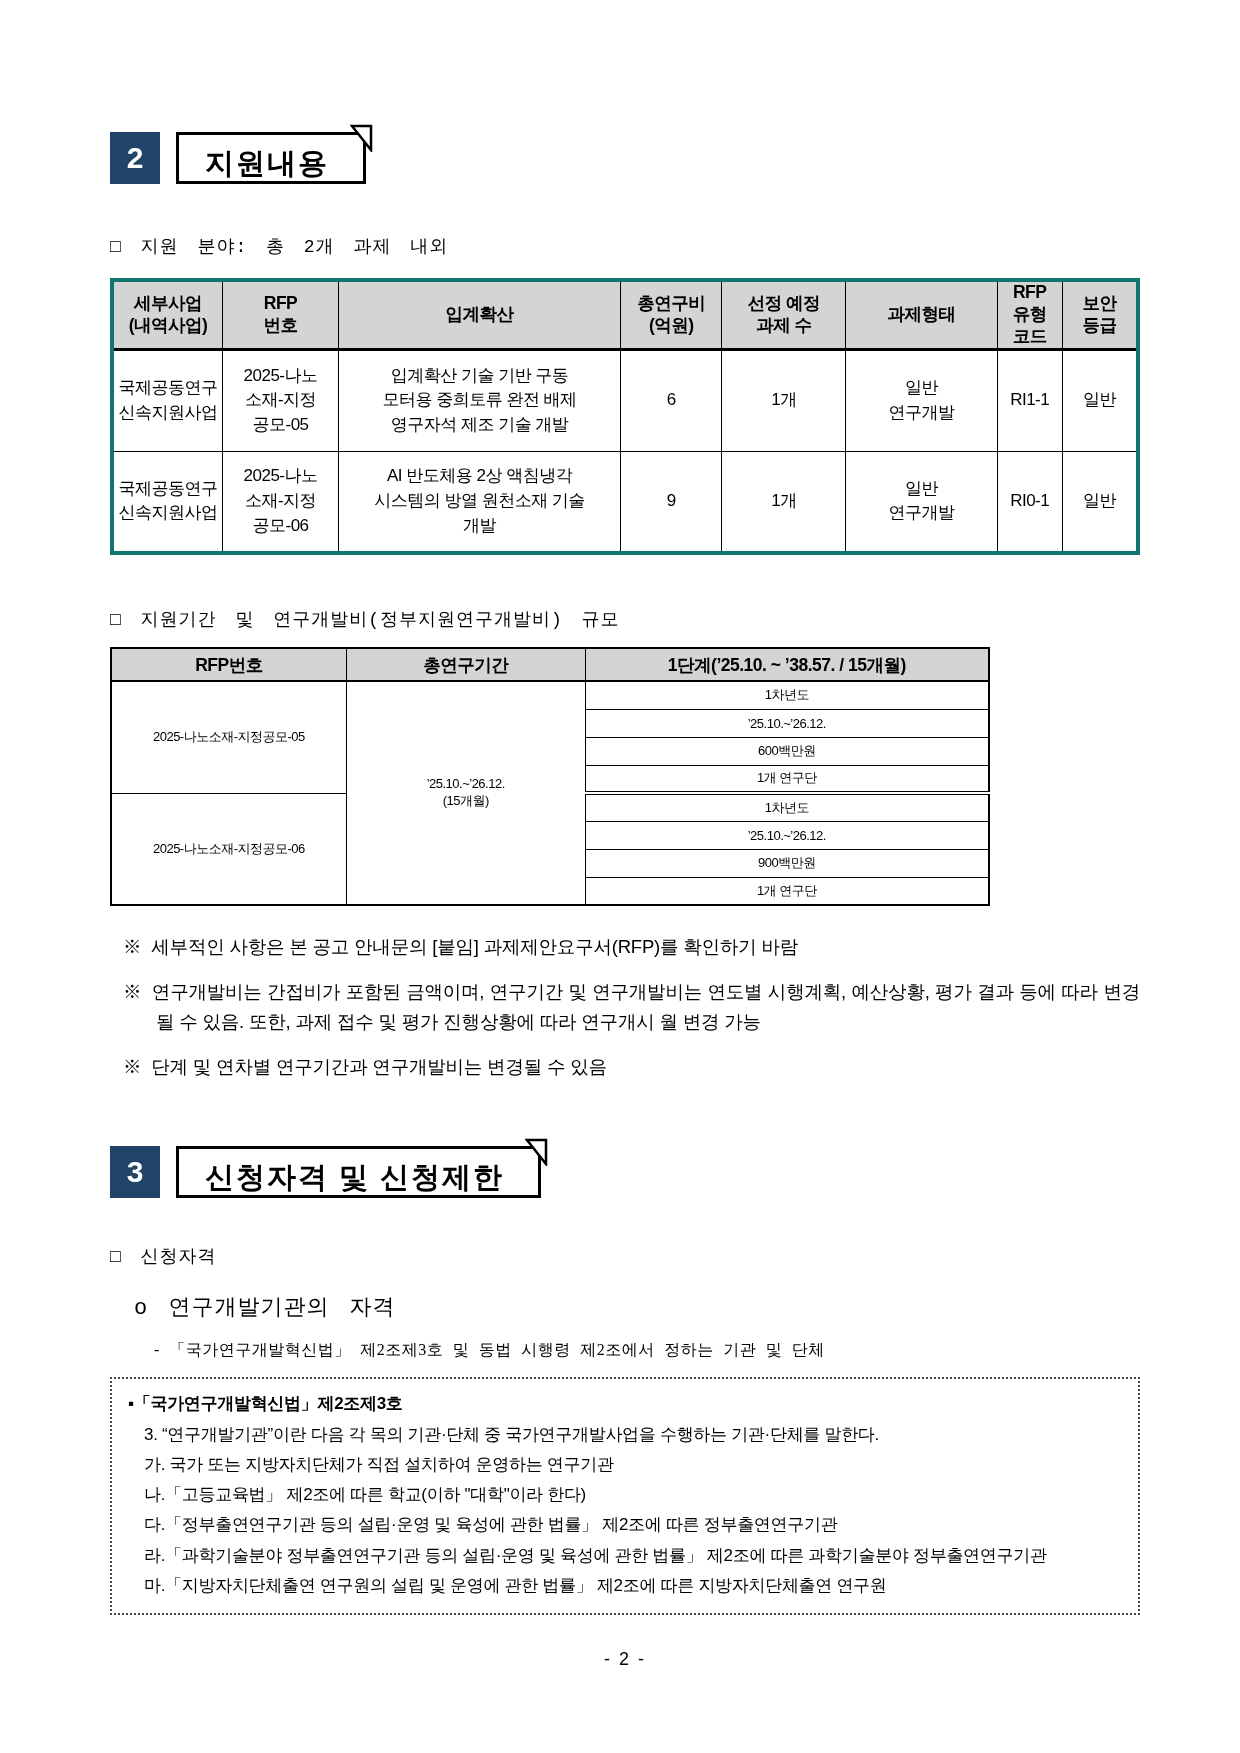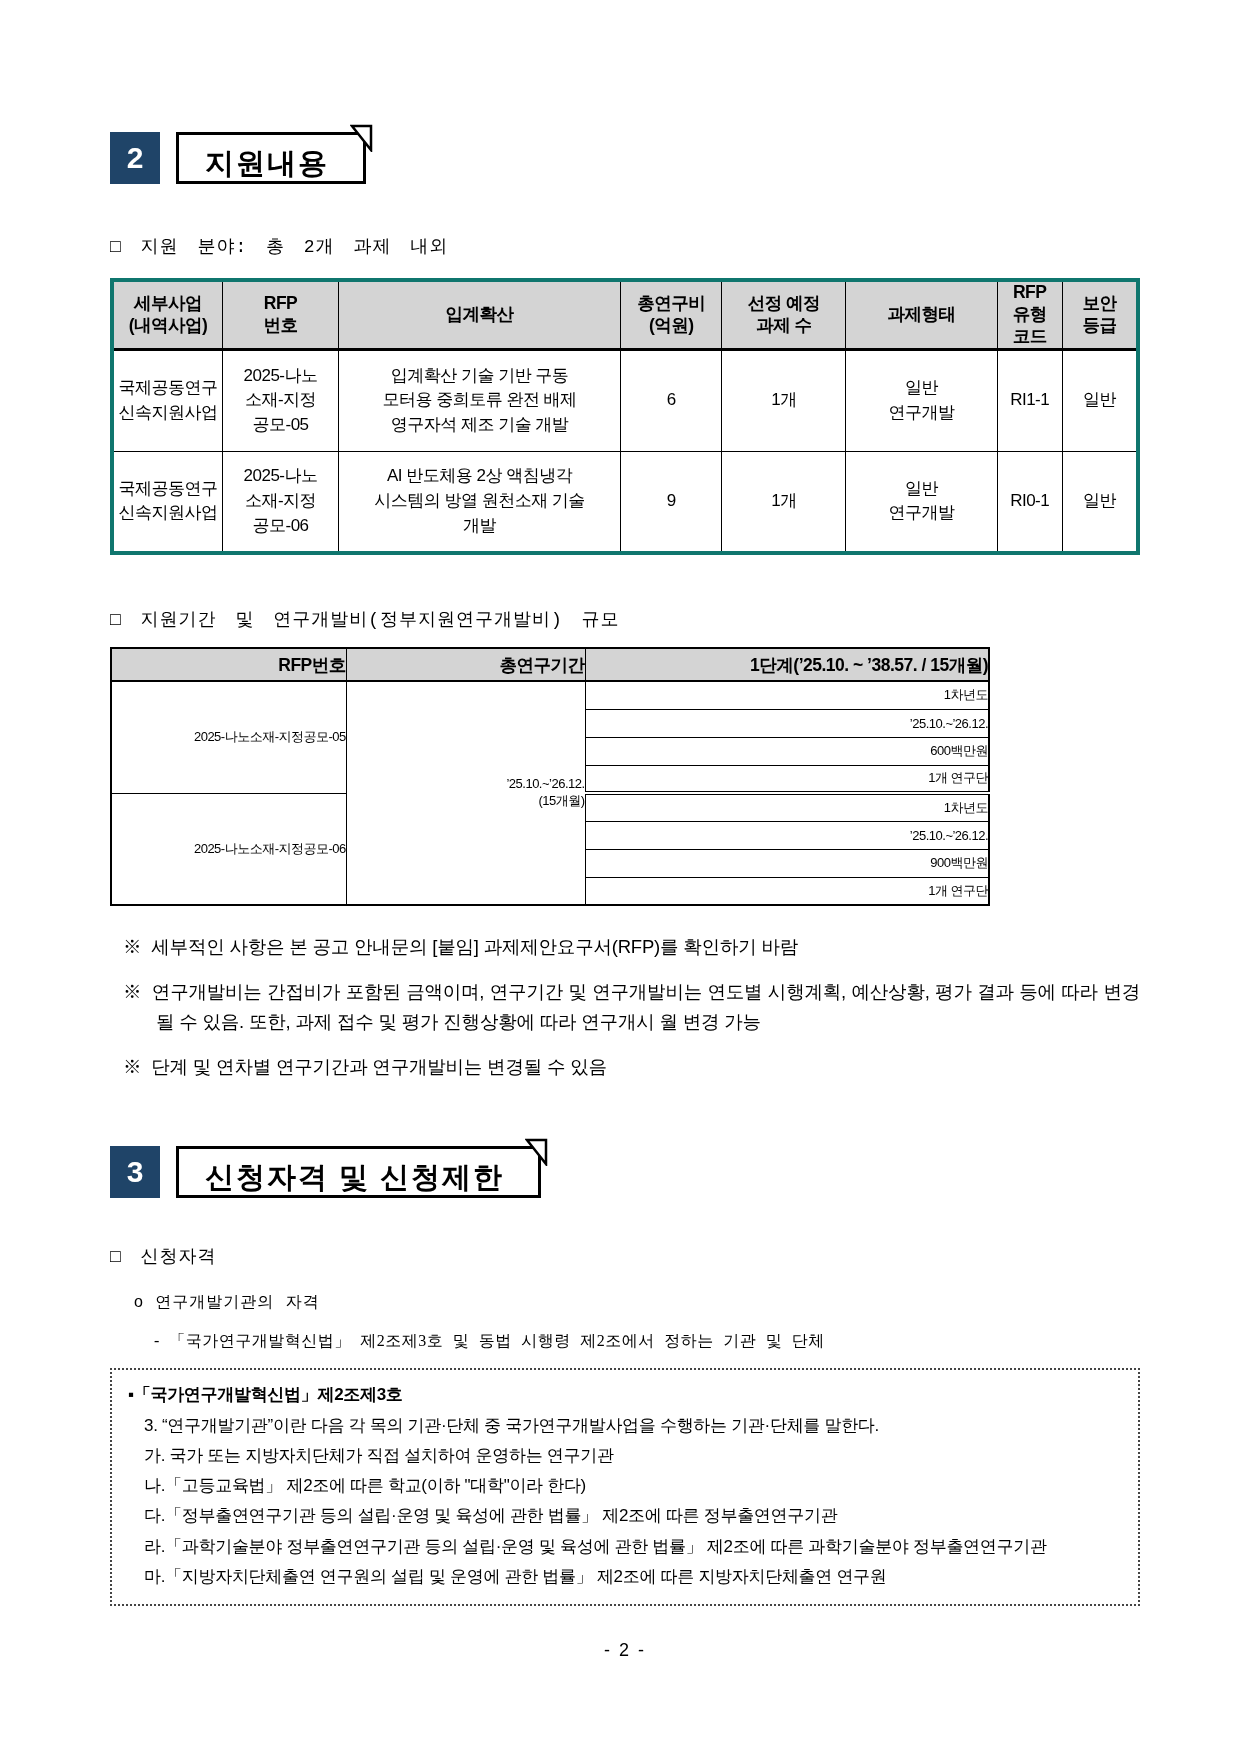--- a/index.html
+++ b/index.html
@@ -71,21 +71,21 @@
 
   
   .tbl2{
     width:880px;
     margin-top:16px;
     border:2px solid #000;
     letter-spacing:-0.5px;
   }
   .tbl2 th,.tbl2 td{
     border:1.5px solid #000;
-    text-align:right;vertical-align:middle;
+    text-align:center;vertical-align:middle;
     white-space:pre-line;
   }
   .tbl2 th{
     background:var(--header_bg,#d4d4d4);
     height:33px;font-size:17.5px;font-weight:bold;
     border-bottom:2px solid #000;
   }
   .tbl2 td{height:28px;font-size:13px;}
   .tbl2 .t2c1{width:26.8%}.tbl2 .t2c2{width:27.2%}.tbl2 .t2c3{width:46%}
   .tbl2 .period{line-height:1.3;}
@@ -101,22 +101,22 @@
     text-indent:-33px;
     margin-bottom:15px;
     letter-spacing:-0.2px;
   }
   .note .marker{margin-right:10px;}
 
   
   .h-apply{margin-top:46px;}
   .h-org{
     margin-top:24px;margin-left:24px;
-    font-family:Liberation Sans, sans-serif;
-    font-size:16px;font-weight:500;
+    font-family:Liberation Mono, monospace;
+    font-size:22px;font-weight:500;
     word-spacing:6px;letter-spacing:1px;
   }
   .h-dash{
     margin-top:18px;margin-left:44px;
     font-family:"Liberation Serif", serif;
     font-size:16px;
     word-spacing:5px;letter-spacing:0.5px;
   }
 
   .law-box{

